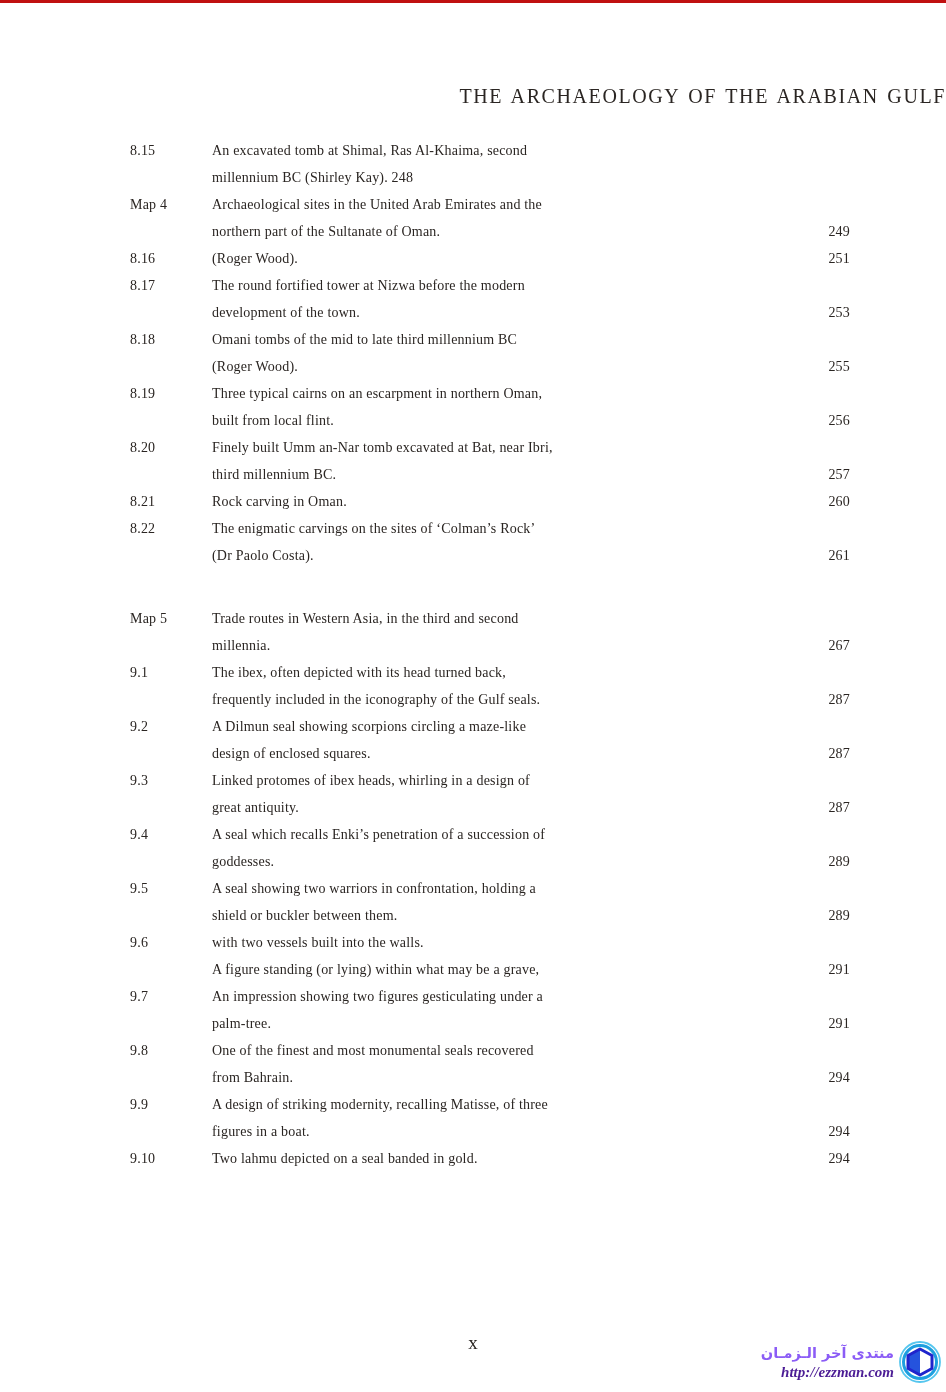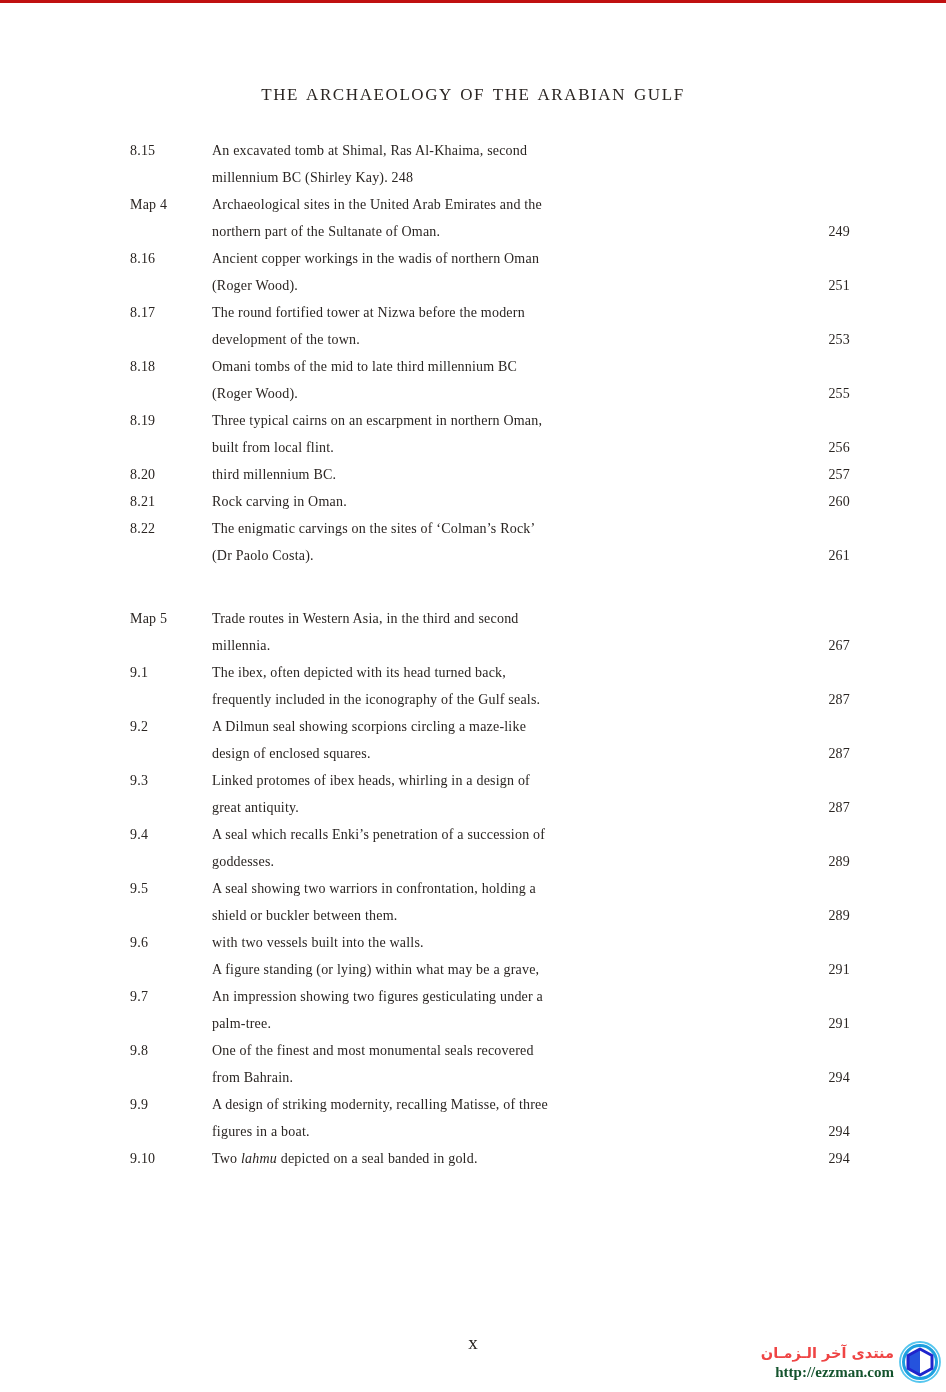--- a/index.html
+++ b/index.html
@@ -22,22 +22,22 @@
     left: 0;
     width: 100%;
     height: 3px;
     background: #c01010;
   }
   .running-head {
     position: absolute;
     top: 85px;
     left: 0;
     right: 0;
-    text-align: center;
-    font-size: 17px;
+    text-align: right;
+    font-size: 20px;
     letter-spacing: 1.6px;
     word-spacing: 2px;
     white-space: nowrap;
   }
   .figure-list {
     position: absolute;
     top: 137px;
     left: 130px;
     width: 720px;
     font-size: 14px;
@@ -51,21 +51,20 @@
     display: grid;
     grid-template-columns: 82px 1fr 52px;
   }
   .entry-label {
     white-space: nowrap;
   }
   .caption-line {
     white-space: nowrap;
   }
   .caption-line .it {
-    font-style: italic;
   }
   .entry-page {
     text-align: right;
     align-self: end;
     white-space: nowrap;
   }
   .folio {
     position: absolute;
     top: 1332px;
     left: 0;
@@ -81,31 +80,32 @@
     align-items: center;
     gap: 5px;
   }
   .wm-text {
     text-align: right;
   }
   .wm-arabic {
     font-family: "DejaVu Sans", sans-serif;
     font-weight: bold;
     font-size: 14.5px;
-    color: #ef4444;
+    color: #8b5cf6;
     direction: rtl;
     line-height: 19px;
     text-align: right;
   }
   .wm-url {
     font-family: "Liberation Serif", "DejaVu Serif", serif;
     font-weight: bold;
     font-size: 15px;
-    color: #14532d;
+    color: #4c1d95;
     line-height: 18px;
+    font-style: italic;
   }
   .wm-logo {
     display: block;
   }
 </style>
 </head>
 <body>
 
 <div class="page">
 
@@ -129,21 +129,20 @@
     <div class="entry-text">
             <div class="caption-line">Archaeological sites in the United Arab Emirates and the</div>
             <div class="caption-line">northern part of the Sultanate of Oman.</div>
           </div>
     <div class="entry-page">249</div>
   </div>
 
   <div class="entry">
     <div class="entry-label">8.16</div>
     <div class="entry-text">
-            <div class="caption-line">Ancient copper workings in the wadis of northern Oman</div>
             <div class="caption-line">(Roger Wood).</div>
           </div>
     <div class="entry-page">251</div>
   </div>
 
   <div class="entry">
     <div class="entry-label">8.17</div>
     <div class="entry-text">
             <div class="caption-line">The round fortified tower at Nizwa before the modern</div>
             <div class="caption-line">development of the town.</div>
@@ -165,20 +164,21 @@
     <div class="entry-text">
             <div class="caption-line">Three typical cairns on an escarpment in northern Oman,</div>
             <div class="caption-line">built from local flint.</div>
           </div>
     <div class="entry-page">256</div>
   </div>
 
   <div class="entry">
     <div class="entry-label">8.20</div>
     <div class="entry-text">
+            <div class="caption-line">Finely built Umm an-Nar tomb excavated at Bat, near Ibri,</div>
             <div class="caption-line">third millennium BC.</div>
           </div>
     <div class="entry-page">257</div>
   </div>
 
   <div class="entry">
     <div class="entry-label">8.21</div>
     <div class="entry-text">
             <div class="caption-line">Rock carving in Oman.</div>
           </div>

